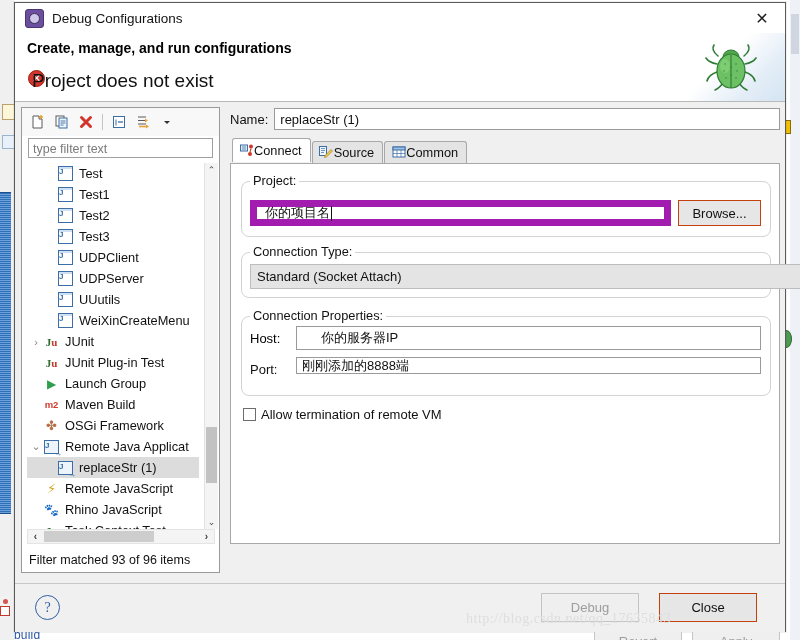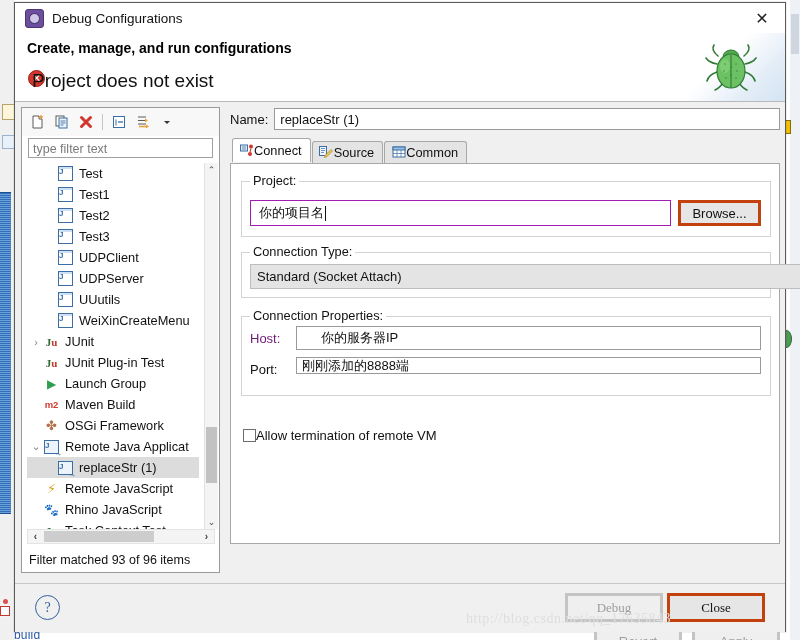--- a/index.html
+++ b/index.html
@@ -243,52 +243,52 @@
     background:#ffffff; height:23px; top:0px; z-index:3; font-weight:normal;
   }
   .tabicon { width:15px;height:14px; display:flex;align-items:center;justify-content:center; }
 
   .tabbody {
     position:absolute; left:0; top:56px; width:550px; height:381px;
     background:#ffffff; border:1px solid #a8a8a8; box-sizing:border-box;
   }
 
   .group {
-    position:absolute; border:1px solid #d3d3d3; border-radius:0;
+    position:absolute; border:1px solid #d3d3d3; border-radius:8px;
   }
   .group > legend, .grouplabel {
     position:absolute; top:-9px; left:8px; background:#ffffff;
     font-size:12.8px; color:#111; padding:0 3px;
   }
 
   .fieldinput {
     border:1px solid #9a9a9a; background:#fff; font-size:13px; color:#111;
     box-sizing:border-box; padding-left:5px; display:flex; align-items:center;
   }
-  .fieldinput.focused { border:1px solid #a21caf;padding-left:8px; }
+  .fieldinput.focused { border:7px solid #a21caf;padding-left:8px; }
   .caret {
     display:inline-block; width:1px; height:15px; background:#111; margin-left:1px;
   }
   .btn {
-    border:3px solid #c2410c; background:#e6e6e6; font-size:13px; color:#111;
+    border:1px solid #c2410c; background:#e6e6e6; font-size:13px; color:#111;
     display:flex; align-items:center; justify-content:center; box-sizing:border-box;
     cursor:default;
   }
   .btn.disabled { color:#9d9d9d; background:#efefef; border-color:#c4c4c4; }
 
   .combo {
     border:1px solid #bdbdbd; background:#e4e4e4;
     display:flex; align-items:center; justify-content:space-between;
     font-size:13px; color:#111; padding:0 6px 0 6px; box-sizing:border-box;
   }
   .combo .chev { font-size:11px; color:#444; }
 
   .checkrow {
-    position:absolute; display:flex; align-items:center; 
-    font-size:13px; color:#111;margin-top:21px;
+    position:absolute; display:flex; align-items:center; gap:5px;
+    font-size:13px; color:#111;
   }
   .checkbox {
     width:13px; height:13px; border:1px solid #6d6d6d; background:#fff;
     box-sizing:border-box;
   }
 
   
   .applyrow {
     position:absolute; left:215px; top:527px; width:550px; height:26px;
     display:flex; justify-content:flex-end; gap:10px;
@@ -300,21 +300,21 @@
     position:absolute; left:0; top:580px; width:770px; height:48px;
     background:#f0f0f0; border-top:1px solid #c8c8c8;
   }
   .help-icon {
     position:absolute; left:20px; top:11px; width:23px; height:23px;
     border:1.6px solid #2f5fa0; border-radius:50%;
     display:flex; align-items:center; justify-content:center;
     font-size:14px; color:#2f5fa0; font-family:"Liberation Serif",serif;
   }
   .footer-btns {
-    position:absolute; right:20px; top:9px; display:flex; gap:4px;font-family:Liberation Serif, serif;
+    position:absolute; right:28px; top:9px; display:flex; gap:20px;
   }
   .footer-btns .btn { width:98px; height:29px; font-size:13px; }
 
   .watermark {
     position:absolute; left:466px; top:611px; font-size:14px; color:#dedede;
     font-family:"Liberation Serif","DejaVu Serif",serif; letter-spacing:0.5px;
     white-space:nowrap; pointer-events:none;
   }
 </style>
 </head>
@@ -632,21 +632,21 @@
           <div class="grouplabel">Connection Type:</div>
           <div class="combo" style="position:absolute; left:8px; top:11px; width:573px; height:25px;">
             <span>Standard (Socket Attach)</span>
             <span class="chev">⌄</span>
           </div>
         </div>
 
         <div class="group" style="left:10px; top:152px; width:528px; height:78px;">
           <div class="grouplabel">Connection Properties:</div>
 
-          <div style="position:absolute; left:8px; top:14px; font-size:13px; color:#701a75;">Host:</div>
+          <div style="position:absolute; left:8px; top:14px; font-size:13px; color:#000000;">Host:</div>
           <div class="fieldinput" style="position:absolute; left:54px; top:9px; width:465px; height:24px;padding-left:24px;">
             <span>你的服务器IP</span>
           </div>
 
           <div style="position:absolute; left:8px; top:45px; font-size:13px; color:#111;">Port:</div>
           <div class="fieldinput" style="position:absolute; left:54px; top:40px; width:465px; height:17px;">
             <span>刚刚添加的8888端</span>
           </div>
         </div>
 

